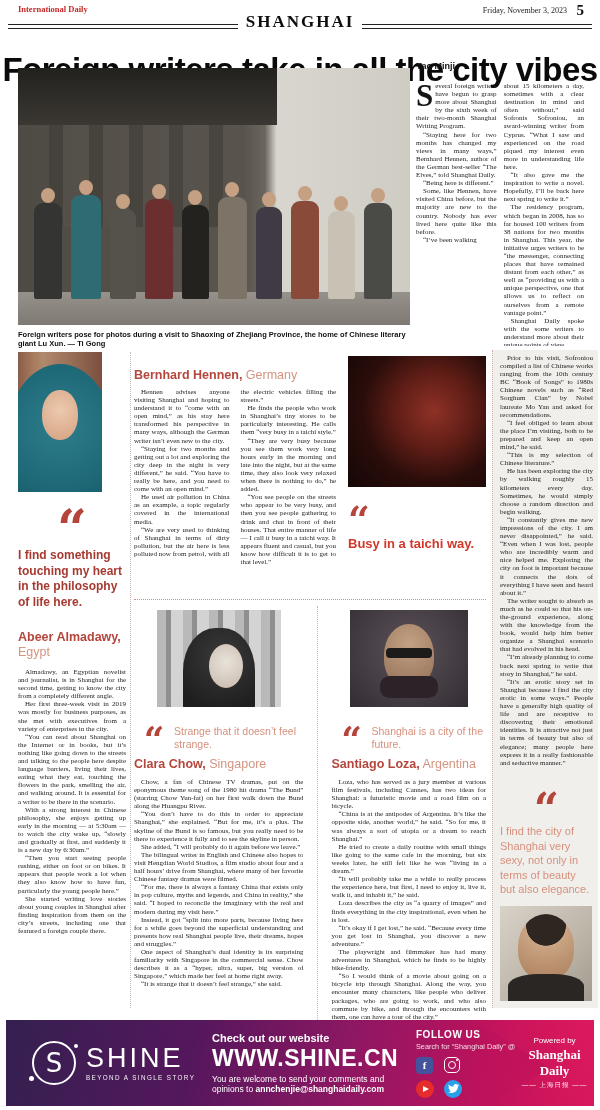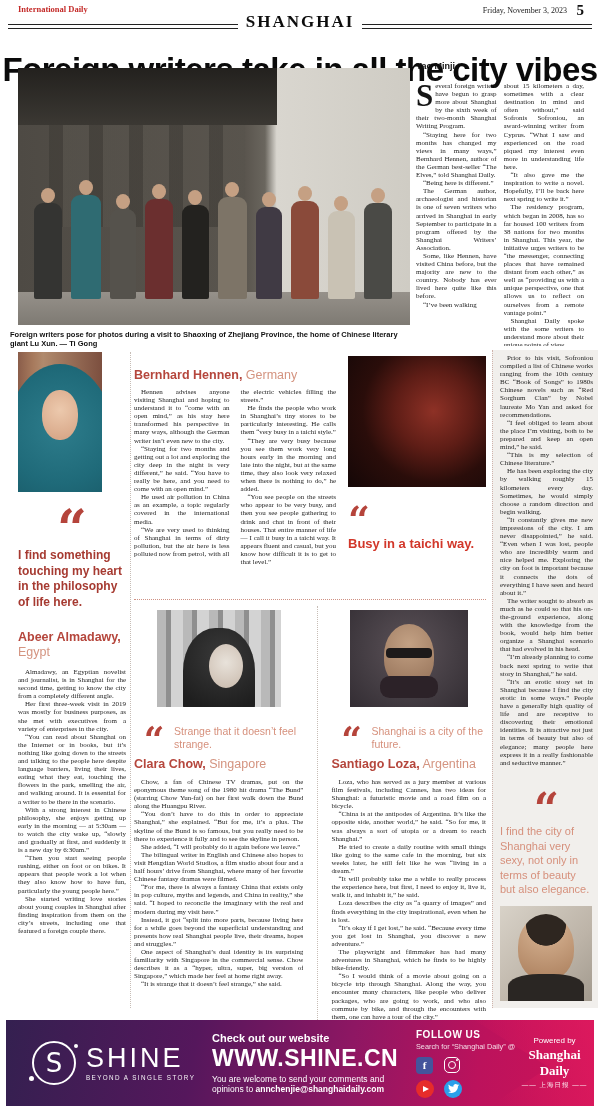--- a/index.html
+++ b/index.html
@@ -21,21 +21,21 @@
   
   .main-photo{position:absolute;left:18px;top:68px;width:392px;height:257px;overflow:hidden;
               background:linear-gradient(90deg,#4e4a44 0%,#5a554e 58%,#6a665e 63%,#d9d6cf 66%,#cfccc4 100%);}
   .main-photo .roof{position:absolute;left:0;top:0;width:66%;height:22%;background:linear-gradient(180deg,#23211e,#3b3833);}
   .main-photo .beam{position:absolute;left:8%;top:22%;width:50%;height:40%;
               background:repeating-linear-gradient(90deg,#3c3934 0 14px,#57534c 14px 40px);opacity:.55;}
   .main-photo .floor{position:absolute;left:0;bottom:0;width:100%;height:13%;background:linear-gradient(180deg,#96918a,#7e7a73);}
   .people{position:absolute;left:4%;bottom:10%;width:92%;height:58%;display:flex;align-items:flex-end;gap:9px;}
   .person{position:relative;border-radius:9px 9px 2px 2px;}
   .person::before{content:'';position:absolute;top:-15px;left:50%;margin-left:-7px;width:14px;height:15px;border-radius:50%;background:#c5a083;}
-  .caption{position:absolute;left:10px;top:330px;width:392px;
+  .caption{position:absolute;left:18px;top:330px;width:392px;
            font:700 7.5px/9px "Liberation Sans",sans-serif;color:#111;}
 
   .intro{position:absolute;left:416px;top:61px;width:168px;height:285px;overflow:hidden;}
   .byline{font:700 9px "Liberation Sans",sans-serif;color:#111;margin-bottom:11px;}
   .intro-cols{display:flex;gap:7px;}
   .intro-col{width:81px;height:266px;overflow:hidden;}
   .news p{margin:0;text-indent:7px;text-align:justify;font:400 7px/8.1px "Liberation Serif",serif;color:#1c1c1c;}
   .news p.noindent{text-indent:0;}
   .dropcap{float:left;font:700 31px/25px "Liberation Serif",serif;color:#151515;padding:1px 2px 0 0;}
 
@@ -186,21 +186,20 @@
   <div class="caption">Foreign writers pose for photos during a visit to Shaoxing of Zhejiang Province, the home of Chinese literary giant Lu Xun. — Ti Gong</div>
 
   <div class="intro">
     <div class="byline">Yao Minji</div>
     <div class="intro-cols">
       <div class="intro-col news">
         <p class="noindent"><span class="dropcap">S</span><span>everal foreign writers have begun to grasp more about Shanghai by the sixth week of their two-month Shanghai Writing Program.</span></p>
         <div>
             <p>“Staying here for two months has changed my views in many ways,” Bernhard Hennen, author of the German best-seller “The Elves,” told Shanghai Daily.</p>
             <p>“Being here is different.”</p>
-            <p>The German author, archaeologist and historian is one of seven writers who arrived in Shanghai in early September to participate in a program offered by the Shanghai Writers’ Association.</p>
             <p>Some, like Hennen, have visited China before, but the majority are new to the country. Nobody has ever lived here quite like this before.</p>
             <p>“I’ve been walking</p>
           </div>
       </div>
       <div class="intro-col news">
         <div class="firstflat">
             <p class="noindent">about 15 kilometers a day, sometimes with a clear destination in mind and often without,” said Sofronis Sofroniou, an award-winning writer from Cyprus. “What I saw and experienced on the road piqued my interest even more in understanding life here.</p>
             <p>“It also gave me the inspiration to write a novel. Hopefully, I’ll be back here next spring to write it.”</p>
             <p>The residency program, which began in 2008, has so far housed 100 writers from 38 nations for two months in Shanghai. This year, the initiative urges writers to be “the messenger, connecting places that have remained distant from each other,” as well as “providing us with a unique perspective, one that allows us to reflect on ourselves from a remote vantage point.”</p>
             <p>Shanghai Daily spoke with the some writers to understand more about their unique points of view.</p>

